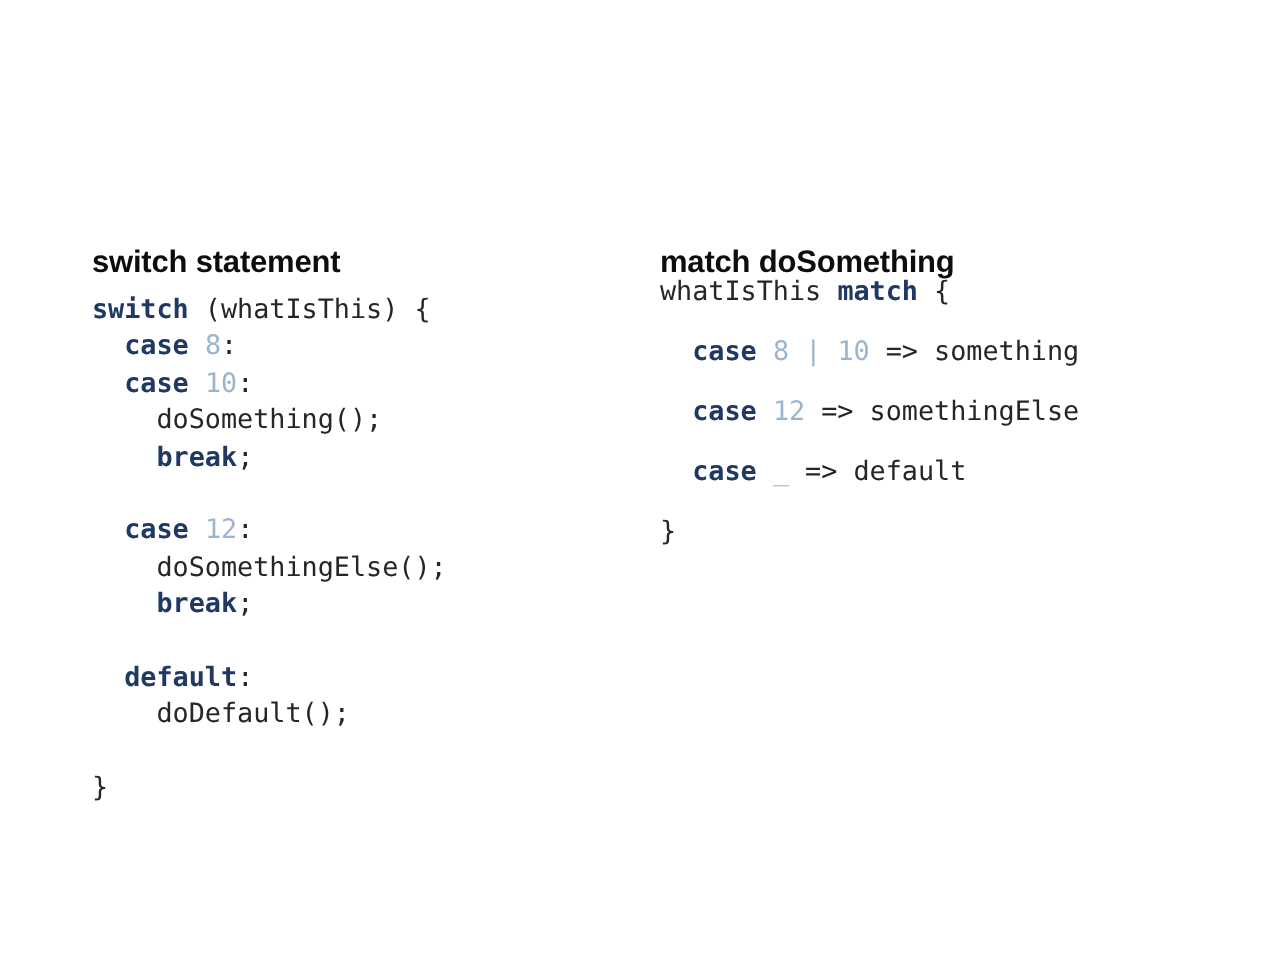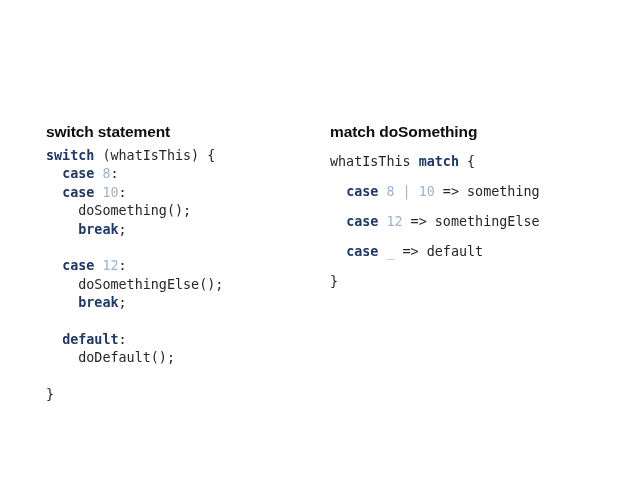--- a/index.html
+++ b/index.html
@@ -46,21 +46,21 @@
   .code {
     position: absolute;
     left: 0;
     font-family: "DejaVu Sans Mono", "Liberation Mono", monospace;
     font-size: 13.4px;
     color: #262626;
     white-space: pre;
     margin-top: 14px;
   }
   .code-left  { top: 133px; line-height: 18.4px; }
-  .code-right { top: 133px; line-height: 30px; }
+  .code-right { top: 118px; line-height: 30px; }
 
   .ln { display: block; white-space: pre; min-height: 1px; }
   .code-left .ln  { height: 18.4px; }
   .code-right .ln { height: 30px; }
   .ln.blank { }
 
   .kw {
     color: #1f3864;
     font-weight: bold;
   }

